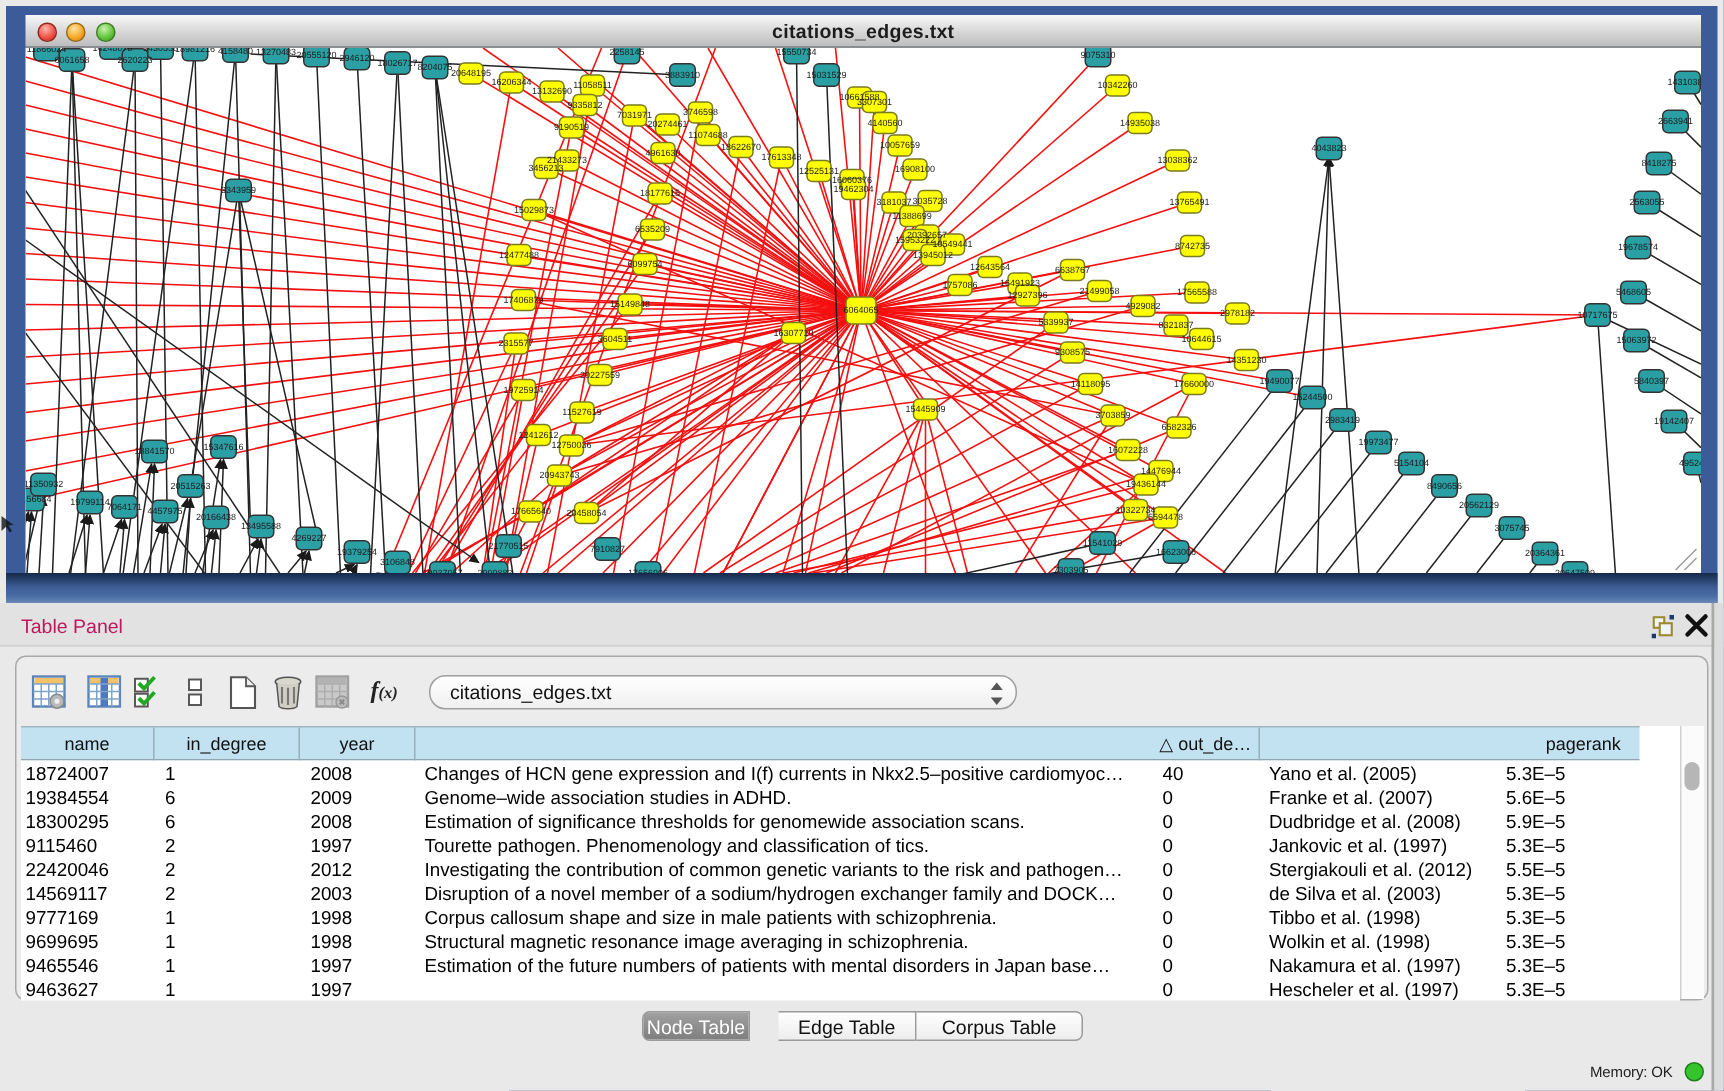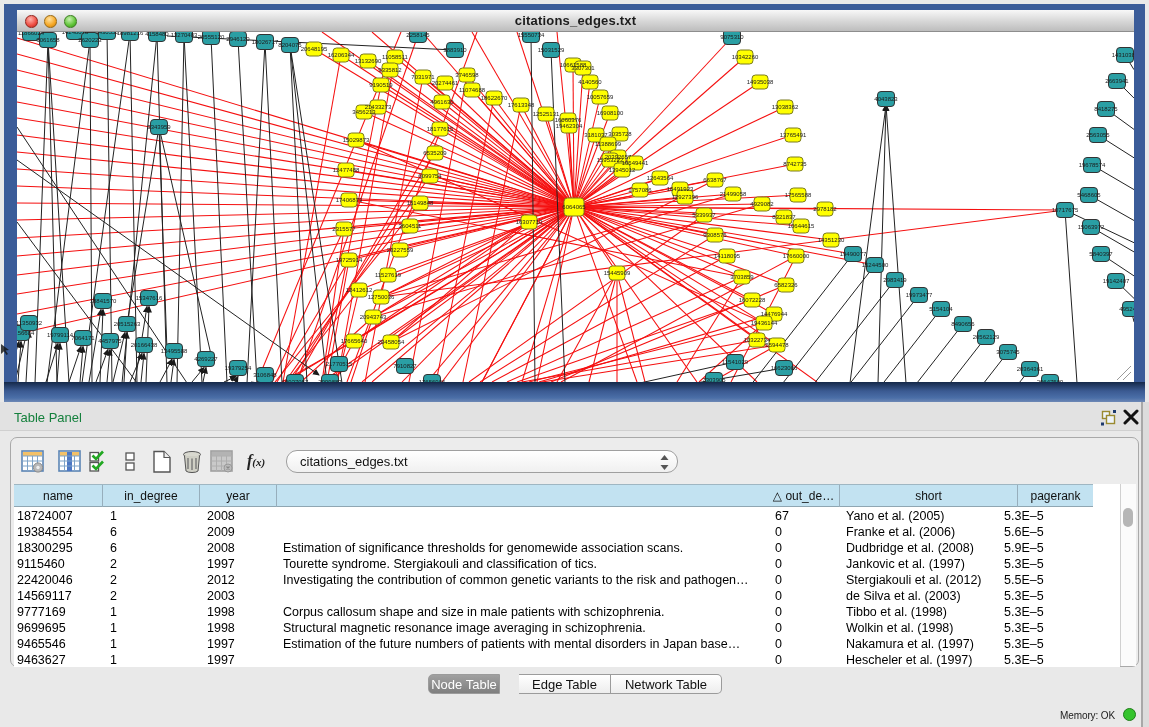--- a/index.html
+++ b/index.html
@@ -7,21 +7,21 @@
 
 #win{left:4px;top:4px;width:1141px;height:398px;background:#3b5c99;}
 #tbar{left:17px;top:10px;width:1117px;height:22px;
  background:linear-gradient(#f8f8f8,#d6d6d6 55%,#bdbdbd);border-bottom:1px solid #8e8e8e;}
 #title{width:100%;text-align:center;font-size:13px;color:#1c1c1c;line-height:21px;font-weight:bold;letter-spacing:0.2px}
 .light{width:12.5px;height:12.5px;border-radius:50%;top:15px}
 #canvas{left:17px;top:32px;width:1117px;height:350px;background:#fff;overflow:hidden}
 #bband{left:4px;top:382px;width:1141px;height:20px;
  background:linear-gradient(#152949,#3b5a92 45%,#4b6fa8 80%,#6d88b5)}
 
-.tp-label{left:14px;top:410px;font-size:13px;color:#15803d}
+.tp-label{left:14px;top:410px;font-size:13px;color:#be185d}
 #cont{left:10px;top:437px;width:1129px;height:230px;background:#ececec;
  border:1px solid #a9a9a9;border-radius:7px}
 #drop{left:286px;top:450px;width:392px;height:23px;background:linear-gradient(#ffffff,#f0f0f0);
  border:1px solid #9f9f9f;border-radius:11px;font-size:13px;color:#111;line-height:21px;padding-left:13px}
 #thead{left:14px;top:484px;width:1079px;height:23px;background:#c2e2f1;border-top:1px solid #9fb6c2;border-bottom:1px solid #8fa6b2}
 .th{position:absolute;top:0;height:23px;font-size:12px;color:#111;text-align:center;line-height:23px;border-right:1px solid #97aebc}
 #tbody{left:14px;top:507px;width:1106px;height:160px;background:#fff}
 .tr{position:absolute;left:0;width:1106px;height:16px;font-size:12.5px;color:#000}
 .tr span{position:absolute;top:0;white-space:nowrap;line-height:16px}
 #sbar{left:1120px;top:484px;width:16px;height:182px;background:#fbfbfb;border-left:1px solid #d0d0d0}
@@ -661,71 +661,73 @@
       <path d="M5.5,16 L9.5,11 L1.5,11 Z" fill="#555"></path>
  </svg>
 </div>
 
 <div class="abs" style="left:14px;top:484px;width:1106px;height:183px;background:#fff"></div>
 <div class="abs" id="thead">
  <div class="th" style="left:0;width:89px">name</div>
  <div class="th" style="left:89px;width:97px">in_degree</div>
  <div class="th" style="left:186px;width:77px">year</div>
  <div class="th" style="left:754px;width:72px">△ out_de…</div>
- <div class="th" style="left:826px;width:178px">short</div>
  <div class="th" style="left:1004px;width:75px;border-right:none">pagerank</div>
 </div>
 <div class="abs" id="tbody">
 <div class="tr" style="top:1px">
       <span style="left:3px">18724007</span>
       <span style="left:96px">1</span>
       <span style="left:193px">2008</span>
-      <span style="left:761px">67</span>
+      <span style="left:269px">Changes of HCN gene expression and I(f) currents in Nkx2.5–positive cardiomyoc…</span>
+      <span style="left:761px">40</span>
       <span style="left:832px">Yano et al. (2005)</span>
       <span style="left:990px">5.3E–5</span>
     </div>
 <div class="tr" style="top:17px">
       <span style="left:3px">19384554</span>
       <span style="left:96px">6</span>
       <span style="left:193px">2009</span>
-      <span style="left:761px">0</span>
-      <span style="left:832px">Franke et al. (2006)</span>
+      <span style="left:269px">Genome–wide association studies in ADHD.</span>
+      <span style="left:761px">0</span>
+      <span style="left:832px">Franke et al. (2007)</span>
       <span style="left:990px">5.6E–5</span>
     </div>
 <div class="tr" style="top:33px">
       <span style="left:3px">18300295</span>
       <span style="left:96px">6</span>
       <span style="left:193px">2008</span>
       <span style="left:269px">Estimation of significance thresholds for genomewide association scans.</span>
       <span style="left:761px">0</span>
       <span style="left:832px">Dudbridge et al. (2008)</span>
       <span style="left:990px">5.9E–5</span>
     </div>
 <div class="tr" style="top:49px">
       <span style="left:3px">9115460</span>
       <span style="left:96px">2</span>
       <span style="left:193px">1997</span>
-      <span style="left:269px">Tourette syndrome. Stergiakouli and classification of tics.</span>
+      <span style="left:269px">Tourette pathogen. Phenomenology and classification of tics.</span>
       <span style="left:761px">0</span>
       <span style="left:832px">Jankovic et al. (1997)</span>
       <span style="left:990px">5.3E–5</span>
     </div>
 <div class="tr" style="top:65px">
       <span style="left:3px">22420046</span>
       <span style="left:96px">2</span>
       <span style="left:193px">2012</span>
       <span style="left:269px">Investigating the contribution of common genetic variants to the risk and pathogen…</span>
       <span style="left:761px">0</span>
       <span style="left:832px">Stergiakouli et al. (2012)</span>
       <span style="left:990px">5.5E–5</span>
     </div>
 <div class="tr" style="top:81px">
       <span style="left:3px">14569117</span>
       <span style="left:96px">2</span>
       <span style="left:193px">2003</span>
+      <span style="left:269px">Disruption of a novel member of a sodium/hydrogen exchanger family and DOCK…</span>
       <span style="left:761px">0</span>
       <span style="left:832px">de Silva et al. (2003)</span>
       <span style="left:990px">5.3E–5</span>
     </div>
 <div class="tr" style="top:97px">
       <span style="left:3px">9777169</span>
       <span style="left:96px">1</span>
       <span style="left:193px">1998</span>
       <span style="left:269px">Corpus callosum shape and size in male patients with schizophrenia.</span>
       <span style="left:761px">0</span>
@@ -757,21 +759,21 @@
       <span style="left:761px">0</span>
       <span style="left:832px">Hescheler et al. (1997)</span>
       <span style="left:990px">5.3E–5</span>
     </div>
 </div>
 <div class="abs" id="sbar"></div>
 <div class="abs" id="sthumb"></div>
 
 <div class="abs tab" style="left:428px;width:72px;border-radius:5px 0 0 5px;background:linear-gradient(#a0a0a0,#7f7f7f);color:#fff">Node Table</div>
 <div class="abs tab" style="left:519px;width:92px;border-left:none;background:linear-gradient(#ffffff,#ededed);color:#111">Edge Table</div>
-<div class="abs tab" style="left:611px;width:111px;border-left:none;border-radius:0 5px 5px 0;background:linear-gradient(#ffffff,#ededed);color:#111">Network Table</div>
+<div class="abs tab" style="left:611px;width:111px;border-left:none;border-radius:0 5px 5px 0;background:linear-gradient(#ffffff,#ededed);color:#111">Corpus Table</div>
 
 <div class="abs" id="mem">Memory: OK</div>
 <div class="abs" id="memdot"></div>
 <svg class="abs" style="left:0px;top:344px" width="10" height="12" viewBox="0 0 10 12">
     <path d="M1,0 L1,10 L4,7.2 L6.5,11 L8,10 L5.6,6.4 L9,6 Z" fill="#111" opacity="0.8"></path>
   </svg>
 <div class="abs" id="redge"></div>
 <div class="abs" id="redge2"></div>
 
 </body></html>

